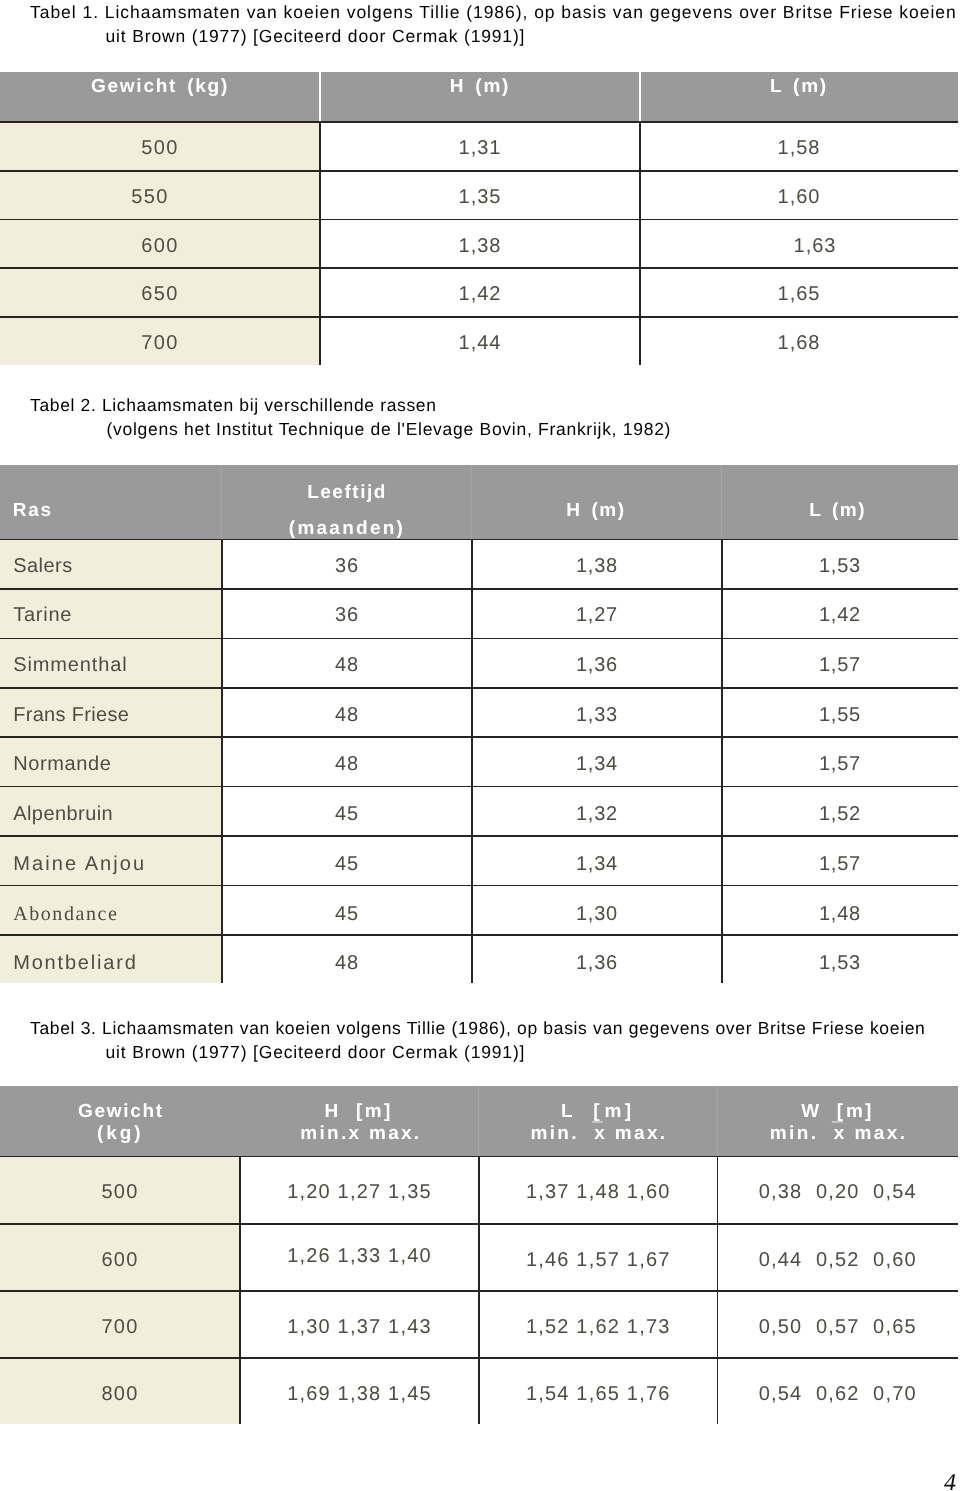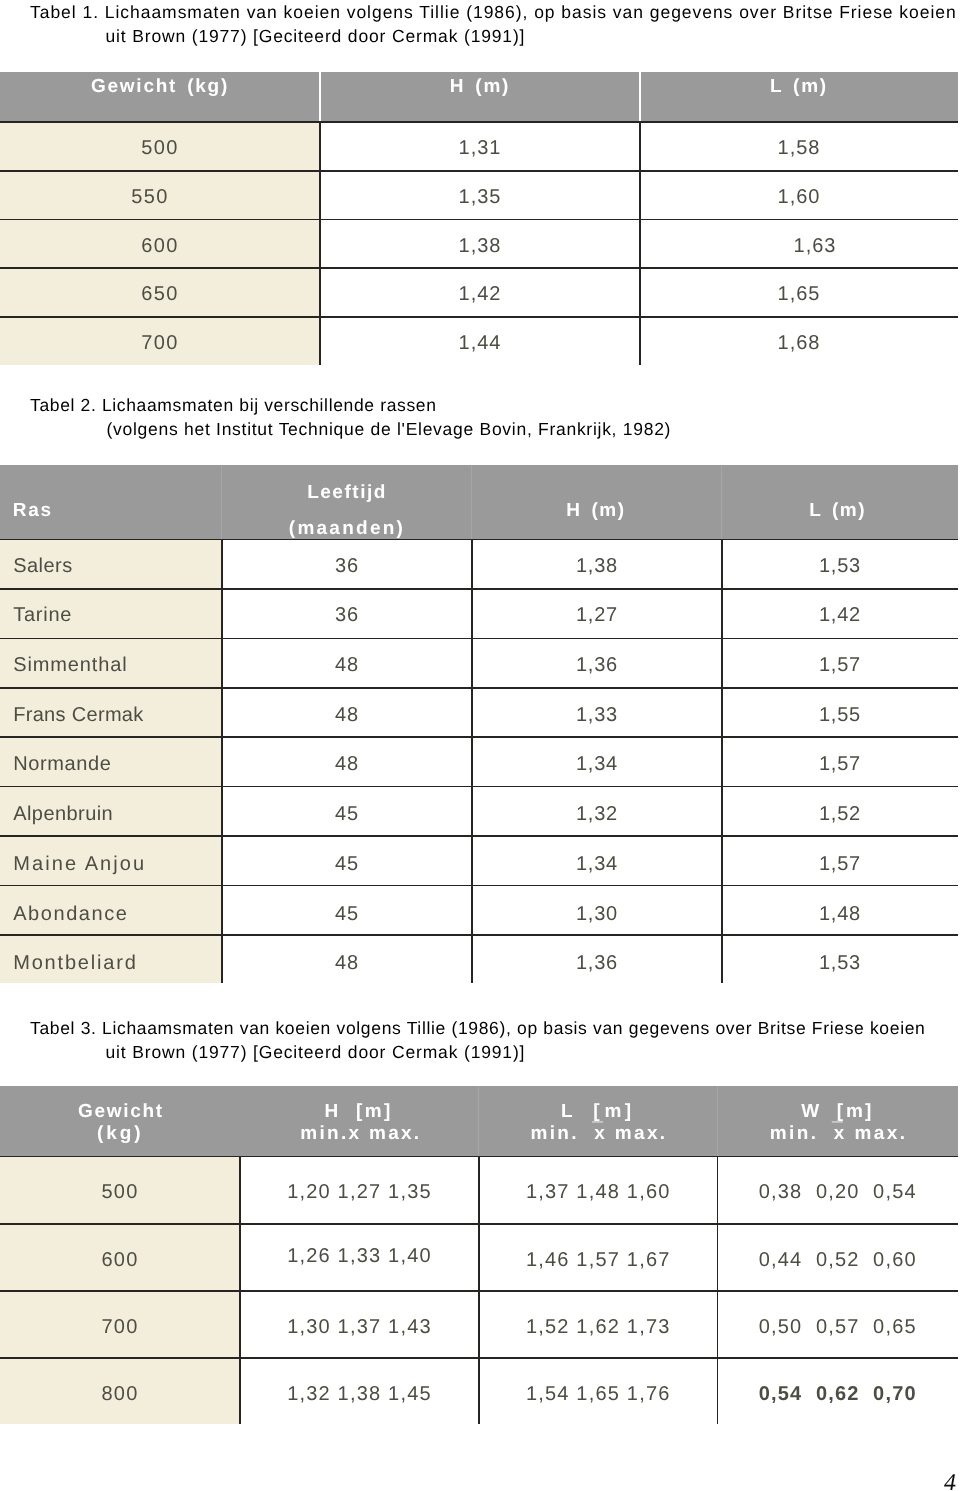--- a/index.html
+++ b/index.html
@@ -93,37 +93,37 @@
       <div class="cell" style="left:472px;top:554.6px;width:250px;height:23px;letter-spacing:0.8px;">1,38</div>
       <div class="cell" style="left:722px;top:554.6px;width:236px;height:23px;letter-spacing:0.8px;">1,53</div>
       <div class="cell left" style="left:13.2px;top:604.32px;width:208.8px;height:23px;letter-spacing:0.76px;">Tarine</div>
       <div class="cell" style="left:222px;top:604.32px;width:250px;height:23px;letter-spacing:0.8px;">36</div>
       <div class="cell" style="left:472px;top:604.32px;width:250px;height:23px;letter-spacing:0.8px;">1,27</div>
       <div class="cell" style="left:722px;top:604.32px;width:236px;height:23px;letter-spacing:0.8px;">1,42</div>
       <div class="cell left" style="left:13.2px;top:654.04px;width:208.8px;height:23px;letter-spacing:0.88px;">Simmenthal</div>
       <div class="cell" style="left:222px;top:654.04px;width:250px;height:23px;letter-spacing:0.8px;">48</div>
       <div class="cell" style="left:472px;top:654.04px;width:250px;height:23px;letter-spacing:0.8px;">1,36</div>
       <div class="cell" style="left:722px;top:654.04px;width:236px;height:23px;letter-spacing:0.8px;">1,57</div>
-      <div class="cell left" style="left:13.2px;top:703.76px;width:208.8px;height:23px;letter-spacing:0.31px;">Frans Cermak</div>
+      <div class="cell left" style="left:13.2px;top:703.76px;width:208.8px;height:23px;letter-spacing:0.31px;">Frans Friese</div>
       <div class="cell" style="left:222px;top:703.76px;width:250px;height:23px;letter-spacing:0.8px;">48</div>
       <div class="cell" style="left:472px;top:703.76px;width:250px;height:23px;letter-spacing:0.8px;">1,33</div>
       <div class="cell" style="left:722px;top:703.76px;width:236px;height:23px;letter-spacing:0.8px;">1,55</div>
       <div class="cell left" style="left:13.2px;top:753.48px;width:208.8px;height:23px;letter-spacing:0.63px;">Normande</div>
       <div class="cell" style="left:222px;top:753.48px;width:250px;height:23px;letter-spacing:0.8px;">48</div>
       <div class="cell" style="left:472px;top:753.48px;width:250px;height:23px;letter-spacing:0.8px;">1,34</div>
       <div class="cell" style="left:722px;top:753.48px;width:236px;height:23px;letter-spacing:0.8px;">1,57</div>
       <div class="cell left" style="left:13.2px;top:803.2px;width:208.8px;height:23px;letter-spacing:0.43px;">Alpenbruin</div>
       <div class="cell" style="left:222px;top:803.2px;width:250px;height:23px;letter-spacing:0.8px;">45</div>
       <div class="cell" style="left:472px;top:803.2px;width:250px;height:23px;letter-spacing:0.8px;">1,32</div>
       <div class="cell" style="left:722px;top:803.2px;width:236px;height:23px;letter-spacing:0.8px;">1,52</div>
       <div class="cell left" style="left:13.2px;top:852.9200000000001px;width:208.8px;height:23px;letter-spacing:2.09px;">Maine Anjou</div>
       <div class="cell" style="left:222px;top:852.9200000000001px;width:250px;height:23px;letter-spacing:0.8px;">45</div>
       <div class="cell" style="left:472px;top:852.9200000000001px;width:250px;height:23px;letter-spacing:0.8px;">1,34</div>
       <div class="cell" style="left:722px;top:852.9200000000001px;width:236px;height:23px;letter-spacing:0.8px;">1,57</div>
-      <div class="cell left" style="left:13.2px;top:902.64px;width:208.8px;height:23px;letter-spacing:1.57px;">Abondance</div>
+      <div class="cell left" style="left:13.2px;top:902.64px;width:208.8px;height:23px;letter-spacing:1.57px;font-family:Liberation Serif, serif;">Abondance</div>
       <div class="cell" style="left:222px;top:902.64px;width:250px;height:23px;letter-spacing:0.8px;">45</div>
       <div class="cell" style="left:472px;top:902.64px;width:250px;height:23px;letter-spacing:0.8px;">1,30</div>
       <div class="cell" style="left:722px;top:902.64px;width:236px;height:23px;letter-spacing:0.8px;">1,48</div>
       <div class="cell left" style="left:13.2px;top:952.36px;width:208.8px;height:23px;letter-spacing:1.81px;">Montbeliard</div>
       <div class="cell" style="left:222px;top:952.36px;width:250px;height:23px;letter-spacing:0.8px;">48</div>
       <div class="cell" style="left:472px;top:952.36px;width:250px;height:23px;letter-spacing:0.8px;">1,36</div>
       <div class="cell" style="left:722px;top:952.36px;width:236px;height:23px;letter-spacing:0.8px;">1,53</div>
       <div class="caption" style="left:30px;top:1018px;letter-spacing:0.66px;">Tabel 3. Lichaamsmaten van koeien volgens Tillie (1986), op basis van gegevens over Britse Friese koeien</div>
       <div class="caption" style="left:105.5px;top:1042px;letter-spacing:0.84px;">uit Brown (1977) [Geciteerd door Cermak (1991)]</div>
       <div class="hdrband" style="left:0;top:1086px;width:958px;height:69.79999999999995px;"></div>
@@ -151,18 +151,18 @@
       <div class="cell" style="left:717.5px;top:1181.4px;width:240.5px;height:23px;letter-spacing:1.2px;">0,38  0,20  0,54</div>
       <div class="cell" style="left:0px;top:1248.5px;width:240px;height:23px;letter-spacing:1.2px;">600</div>
       <div class="cell" style="left:240px;top:1245px;width:239px;height:23px;letter-spacing:1.2px;">1,26 1,33 1,40</div>
       <div class="cell" style="left:479px;top:1248.5px;width:238.5px;height:23px;letter-spacing:1.2px;">1,46 1,57 1,67</div>
       <div class="cell" style="left:717.5px;top:1248.5px;width:240.5px;height:23px;letter-spacing:1.2px;">0,44  0,52  0,60</div>
       <div class="cell" style="left:0px;top:1315.6000000000001px;width:240px;height:23px;letter-spacing:1.2px;">700</div>
       <div class="cell" style="left:240px;top:1315.6000000000001px;width:239px;height:23px;letter-spacing:1.2px;">1,30 1,37 1,43</div>
       <div class="cell" style="left:479px;top:1315.6000000000001px;width:238.5px;height:23px;letter-spacing:1.2px;">1,52 1,62 1,73</div>
       <div class="cell" style="left:717.5px;top:1315.6000000000001px;width:240.5px;height:23px;letter-spacing:1.2px;">0,50  0,57  0,65</div>
       <div class="cell" style="left:0px;top:1382.7px;width:240px;height:23px;letter-spacing:1.2px;">800</div>
-      <div class="cell" style="left:240px;top:1382.7px;width:239px;height:23px;letter-spacing:1.2px;">1,32 1,38 1,45</div>
+      <div class="cell" style="left:240px;top:1382.7px;width:239px;height:23px;letter-spacing:1.2px;">1,69 1,38 1,45</div>
       <div class="cell" style="left:479px;top:1382.7px;width:238.5px;height:23px;letter-spacing:1.2px;">1,54 1,65 1,76</div>
-      <div class="cell" style="left:717.5px;top:1382.7px;width:240.5px;height:23px;letter-spacing:1.2px;font-weight:bold;">0,54  0,62  0,70</div>
+      <div class="cell" style="left:717.5px;top:1382.7px;width:240.5px;height:23px;letter-spacing:1.2px;">0,54  0,62  0,70</div>
     </div>
   <div class="pagenum" style="left:944px;top:1470px;">4</div>
 </div>
 
 </body></html>

